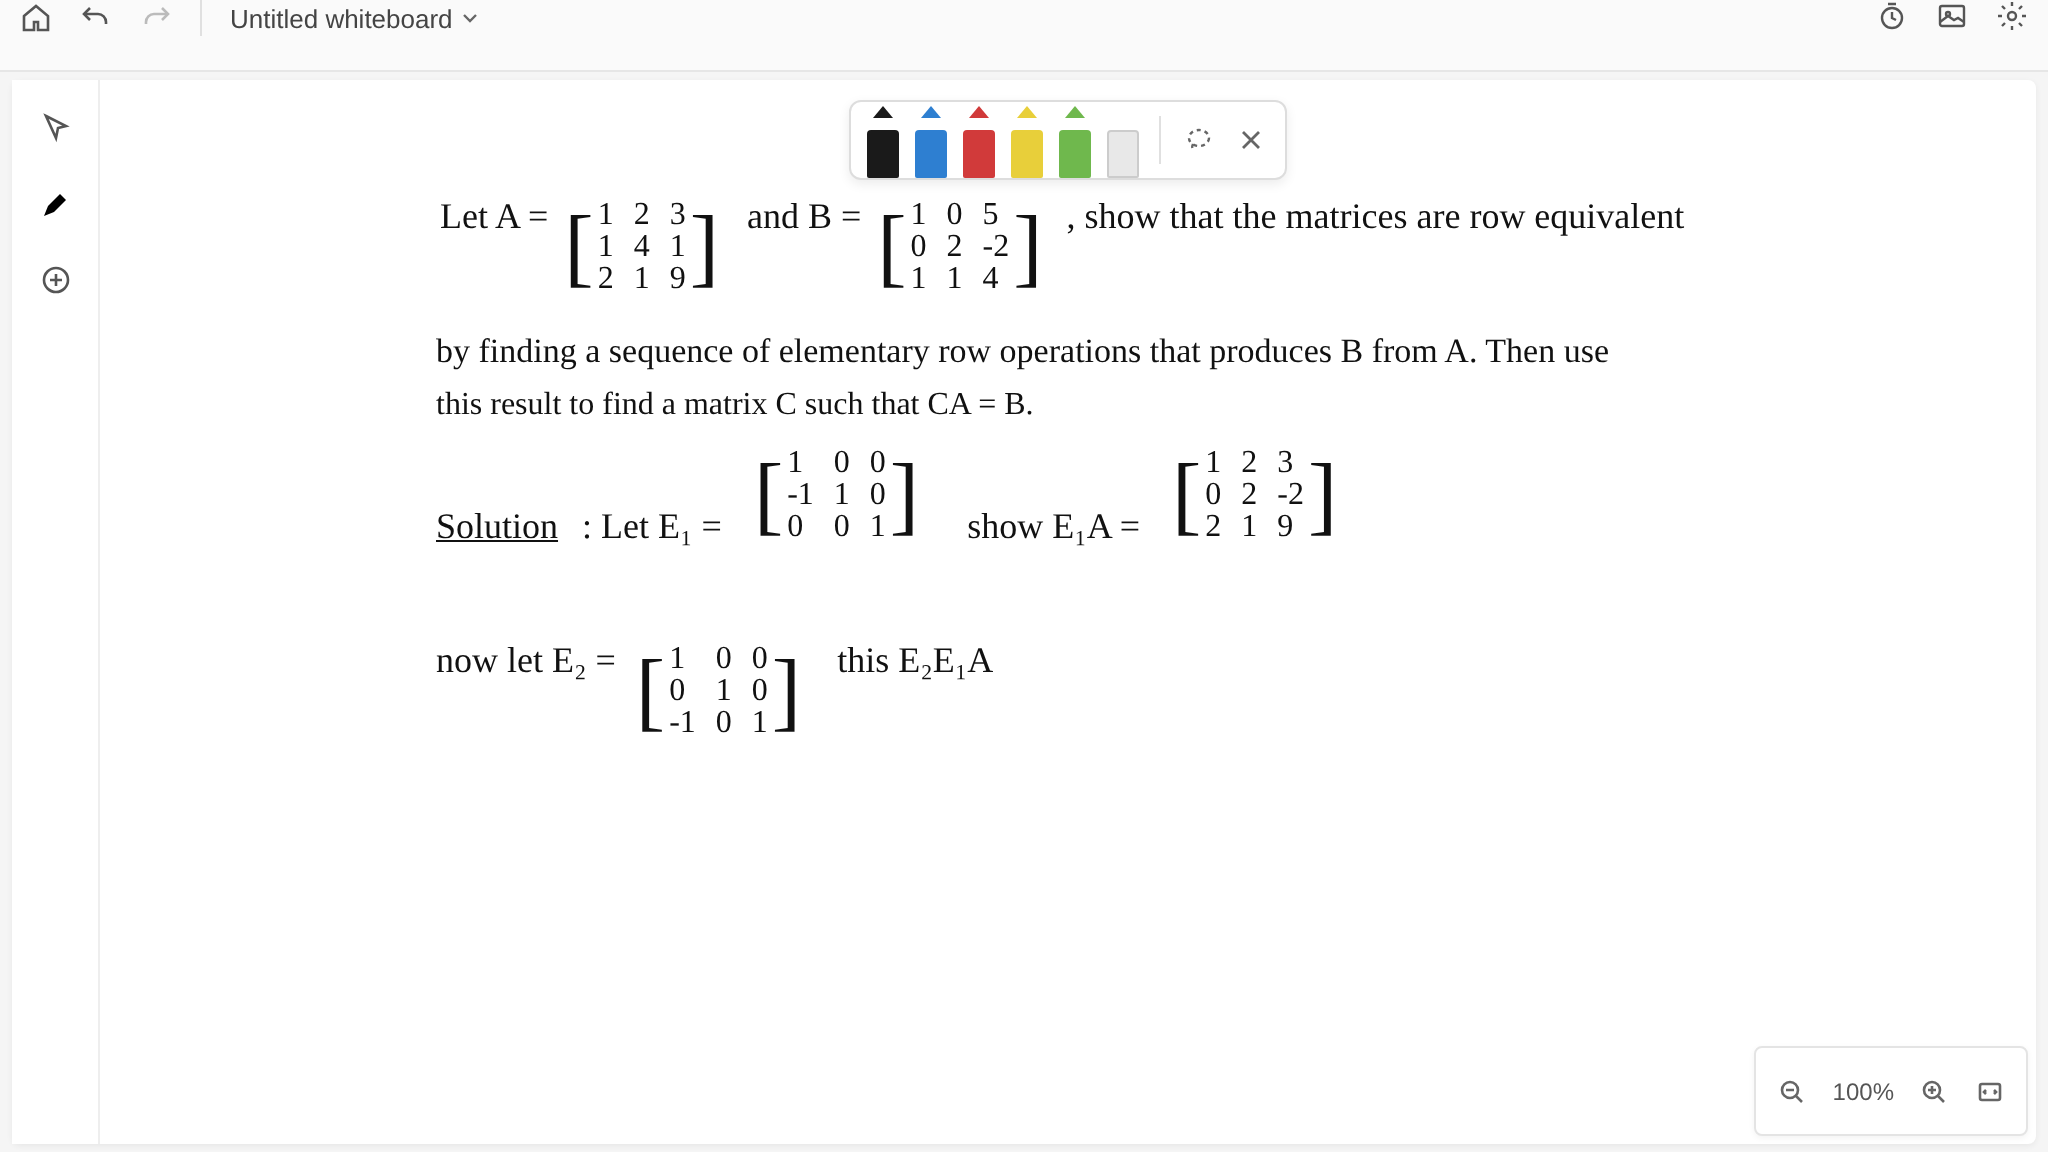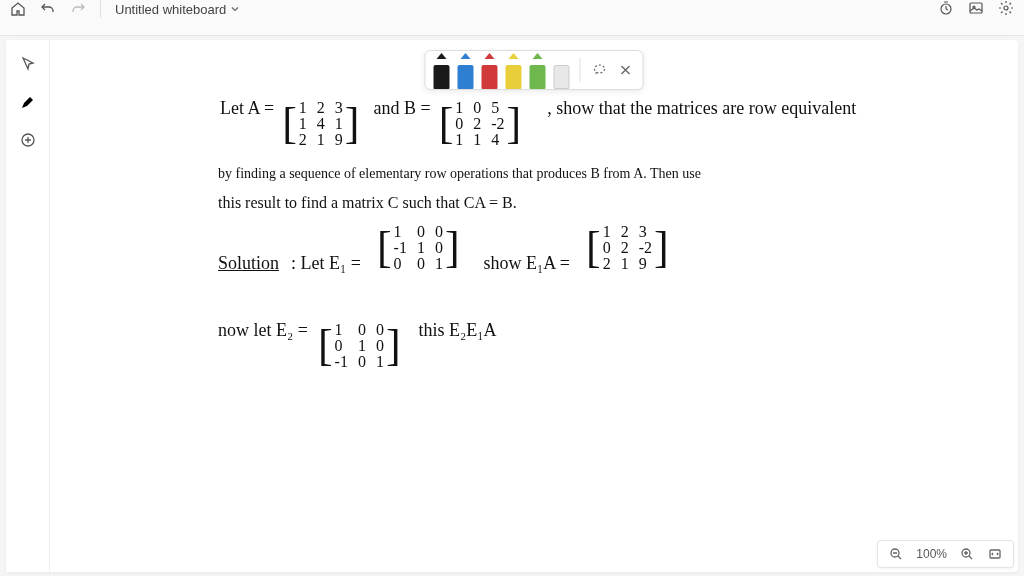--- a/index.html
+++ b/index.html
@@ -20,26 +20,26 @@
   .pen-body { position: absolute; bottom: 0; left: 0; right: 0; height: 24px; background: currentColor; border-radius: 2px 2px 1px 1px; }
   .pen-highlighter { width: 16px; height: 24px; background: #e8e8e8; border-radius: 2px 2px 1px 1px; border: 1px solid #ccc; cursor: pointer; }
   .palette-divider { width: 1px; height: 24px; background: #e0e0e0; margin: 0 2px; align-self: center; }
   .palette-icon { width: 18px; height: 18px; display: flex; align-items: center; justify-content: center; color: #666; cursor: pointer; align-self: center; }
   .canvas { flex: 1; position: relative; overflow: hidden; }
   .ink { font-family: "Segoe Script", "Comic Sans MS", cursive; color: #111; position: absolute; white-space: nowrap; }
   .line1 { top: 58px; left: 170px; font-size: 18px; display: flex; align-items: flex-start; gap: 4px; }
   .mat { display: inline-flex; align-items: center; position: relative; padding: 0 4px; }
   .mat .br { font-size: 44px; line-height: 40px; font-family: serif; font-weight: 300; }
   .mat .cells { display: inline-grid; grid-template-columns: repeat(3, auto); column-gap: 10px; row-gap: 0; font-size: 16px; line-height: 16px; padding: 2px 2px; }
-  .line2 { top: 126px; left: 168px; font-size: 14px; }
+  .line2 { top: 126px; left: 168px; font-size: 17px; }
   .line3 { top: 154px; left: 168px; font-size: 16px; }
   .line4 { top: 182px; left: 168px; font-size: 18px; display: flex; align-items: flex-end; gap: 12px; }
   .sol { text-decoration: underline; }
   .line5 { top: 280px; left: 168px; font-size: 18px; display: flex; align-items: flex-start; gap: 6px; }
-  .zoombar { position: absolute; right: 10px; bottom: 8px; height: 28px; background: #fff; display: flex; align-items: center; gap: 12px; padding: 12px 10px; border: 1px solid #e4e4e4; border-radius: 4px; box-shadow: 0 1px 3px rgba(0,0,0,0.05); }
+  .zoombar { position: absolute; right: 10px; bottom: 8px; height: 45px; background: #fff; display: flex; align-items: center; gap: 12px; padding: 12px 10px; border: 1px solid #e4e4e4; border-radius: 4px; box-shadow: 0 1px 3px rgba(0,0,0,0.05); }
   .zoom-icon { width: 16px; height: 16px; display: flex; align-items: center; justify-content: center; color: #666; cursor: pointer; }
   .zoom-text { font-size: 12px; color: #555; }
   svg { display: block; }
 </style>
 </head>
 <body>
 
 <div class="app">
 
   <div class="titlebar">
@@ -172,21 +172,21 @@
               <span>5</span>
             <span>0</span>
               <span>2</span>
               <span>-2</span>
             <span>1</span>
               <span>1</span>
               <span>4</span>
           </span>
           <span class="br">]</span>
         </span>
-        <span style="margin-left:18px">, show that the matrices are row equivalent</span>
+        <span style="margin-left:4px">, show that the matrices are row equivalent</span>
       </div>
 
       <div class="ink line2">by finding a sequence of elementary row operations that produces B from A. Then use</div>
       <div class="ink line3">this result to find a matrix C such that CA = B.</div>
 
       <div class="ink line4">
         <span class="sol">Solution</span>
         <span>: Let E₁ =</span>
         <span class="mat">
           <span class="br">[</span>

